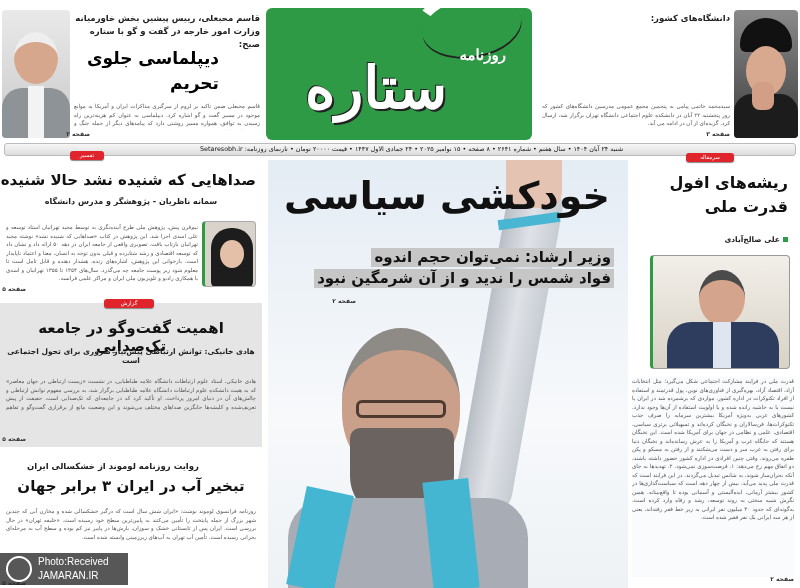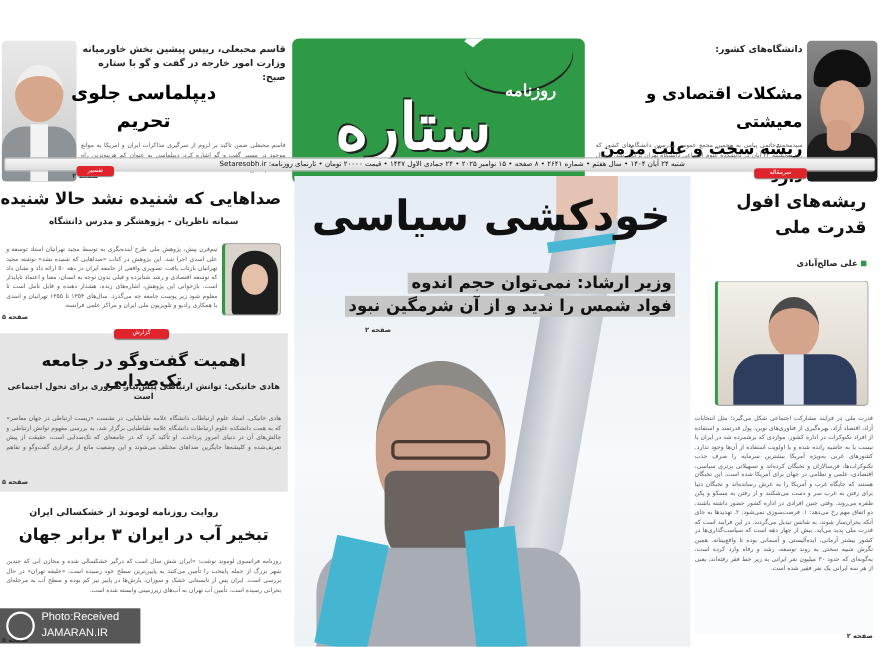--- a/index.html
+++ b/index.html
@@ -2,21 +2,21 @@
 <html><head>
 <meta charset="utf-8">
 <style>
   * { box-sizing: border-box; margin: 0; padding: 0; }
   html, body { width: 800px; height: 588px; overflow: hidden; background: #fff; }
   body { font-family: "DejaVu Sans", sans-serif; direction: rtl; position: relative; color: #111; }
 
   .abs { position: absolute; }
 
   
-  .masthead { left: 0; top: 0; width: 800px; height: 142px; background: #fff; margin-top: 27px; }
+  .masthead { left: 0; top: 0; width: 800px; height: 142px; background: #fff; }
   .logo-box { left: 266px; top: 8px; width: 266px; height: 132px; background: #2e9a45; border-radius: 6px; overflow: hidden; }
   .logo-roozname { position: absolute; right: 26px; top: 38px; color: #fff; font-family: "DejaVu Serif", serif; font-size: 15px; font-weight: bold; }
   .logo-name { position: absolute; left: 10px; top: 30px; width: 200px; height: 100px; color: #fff; font-family: "DejaVu Serif", serif; font-size: 58px; font-weight: bold; text-shadow: 2px 2px 0 #222, -1px -1px 0 #222; text-align: center; line-height: 100px; letter-spacing: -2px; }
   .logo-swoosh { position: absolute; right: 0px; top: -20px; width: 120px; height: 80px; border: 10px solid #fff; border-color: #fff transparent transparent transparent; border-radius: 50%; box-shadow: 0 -2px 0 #222 inset; transform: rotate(-10deg); }
 
   .top-story { top: 6px; height: 132px; }
   .top-left { left: 0; width: 262px; }
   .top-right { left: 538px; width: 262px; }
   .photo { background: #cfcfcf; border-radius: 4px; overflow: hidden; position: absolute; }
   .photo .face { position: absolute; border-radius: 50%; }
@@ -54,21 +54,21 @@
   <div class="abs top-story top-left">
     <div class="photo" style="left:2px; top:4px; width:68px; height:128px; background:linear-gradient(#e9e9e9,#c9c9c9);">
       <div class="face" style="left:12px; top:22px; width:44px; height:52px; background:#d6a78c; border-top:10px solid #eee;"></div>
       <div style="position:absolute; left:0; top:78px; width:68px; height:50px; background:#8e9398; border-radius:20px 20px 0 0;"></div>
       <div style="position:absolute; left:26px; top:76px; width:16px; height:52px; background:#f3f3f3;"></div>
     </div>
     <div class="abs kicker" style="right:2px; top:6px; width:186px; text-align:right;">
       <div>قاسم محبعلی، رییس پیشین بخش خاورمیانه</div>
       <div>وزارت امور خارجه در گفت و گو با ستاره صبح:</div>
     </div>
-    <div class="abs headline-l" style="right:56px; top:40px; width:150px; text-align:center; font-size:17px; line-height:25px;">
+    <div class="abs headline-l" style="right:43px; top:40px; width:150px; text-align:right; font-size:17px; line-height:25px;">
       <div>دیپلماسی جلوی تحریم</div>
     </div>
     <div class="abs body-text" style="right:2px; top:96px; width:186px; height:28px; overflow:hidden;">قاسم محبعلی ضمن تاکید بر لزوم از سرگیری مذاکرات ایران و آمریکا به موانع موجود در مسیر گفت و گو اشاره کرد. دیپلماسی به عنوان کم هزینه‌ترین راه رسیدن به توافق، همواره مسیر روشنی دارد که پیامدهای دیگر از جمله جنگ و تحریم را می‌کاهد.</div>
     <div class="abs page-ref" style="right:172px; top:124px;">صفحه ۲</div>
   </div>
 
   <div class="abs logo-box">
     <div class="logo-swoosh"></div>
     <div class="logo-roozname">روزنامه</div>
     <div class="logo-name">ستاره صبح</div>
@@ -76,24 +76,20 @@
 
   <div class="abs top-story top-right">
     <div class="photo" style="left:196px; top:4px; width:64px; height:128px; background:linear-gradient(#8a8a8a,#3e3e3e);">
       <div style="position:absolute; left:6px; top:8px; width:52px; height:34px; background:#111; border-radius:26px 26px 6px 6px;"></div>
       <div class="face" style="left:12px; top:36px; width:40px; height:50px; background:#d8a88f;"></div>
       <div style="position:absolute; left:0; top:84px; width:64px; height:44px; background:#1c1c1c; border-radius:18px 18px 0 0;"></div>
       <div style="position:absolute; left:18px; top:72px; width:22px; height:28px; background:#d29f86; border-radius:8px;"></div>
     </div>
     <div class="abs kicker" style="right:70px; top:6px; width:186px; text-align:right;">
       <div>دانشگاه‌های کشور:</div>
-    </div>
-    <div class="abs headline-l" style="right:70px; top:40px; width:190px; text-align:right; font-size:15px; line-height:25px;">
-      <div>مشکلات اقتصادی و معیشتی</div>
-      <div>ریشه سخت و علت مزمن دارد</div>
     </div>
     <div class="abs body-text" style="right:70px; top:96px; width:188px; height:26px; overflow:hidden;">سیدمحمد خاتمی پیامی به پنجمین مجمع عمومی مدرسین دانشگاه‌های کشور که روز پنجشنبه ۲۲ آبان در دانشکده علوم اجتماعی دانشگاه تهران برگزار شد، ارسال کرد. گزیده‌ای از آن در ادامه می آید.</div>
     <div class="abs page-ref" style="right:70px; top:124px;">صفحه ۳</div>
   </div>
 </div>
 
 <div class="abs infobar">
   <div class="infobar-text">شنبه ۲۴ آبان ۱۴۰۴ • سال هفتم • شماره ۲۶۴۱ • ۸ صفحه • ۱۵ نوامبر ۲۰۲۵ • ۲۴ جمادی الاول ۱۴۴۷ • قیمت ۲۰۰۰۰ تومان • تارنمای روزنامه: Setaresobh.ir</div>
 </div>
 

